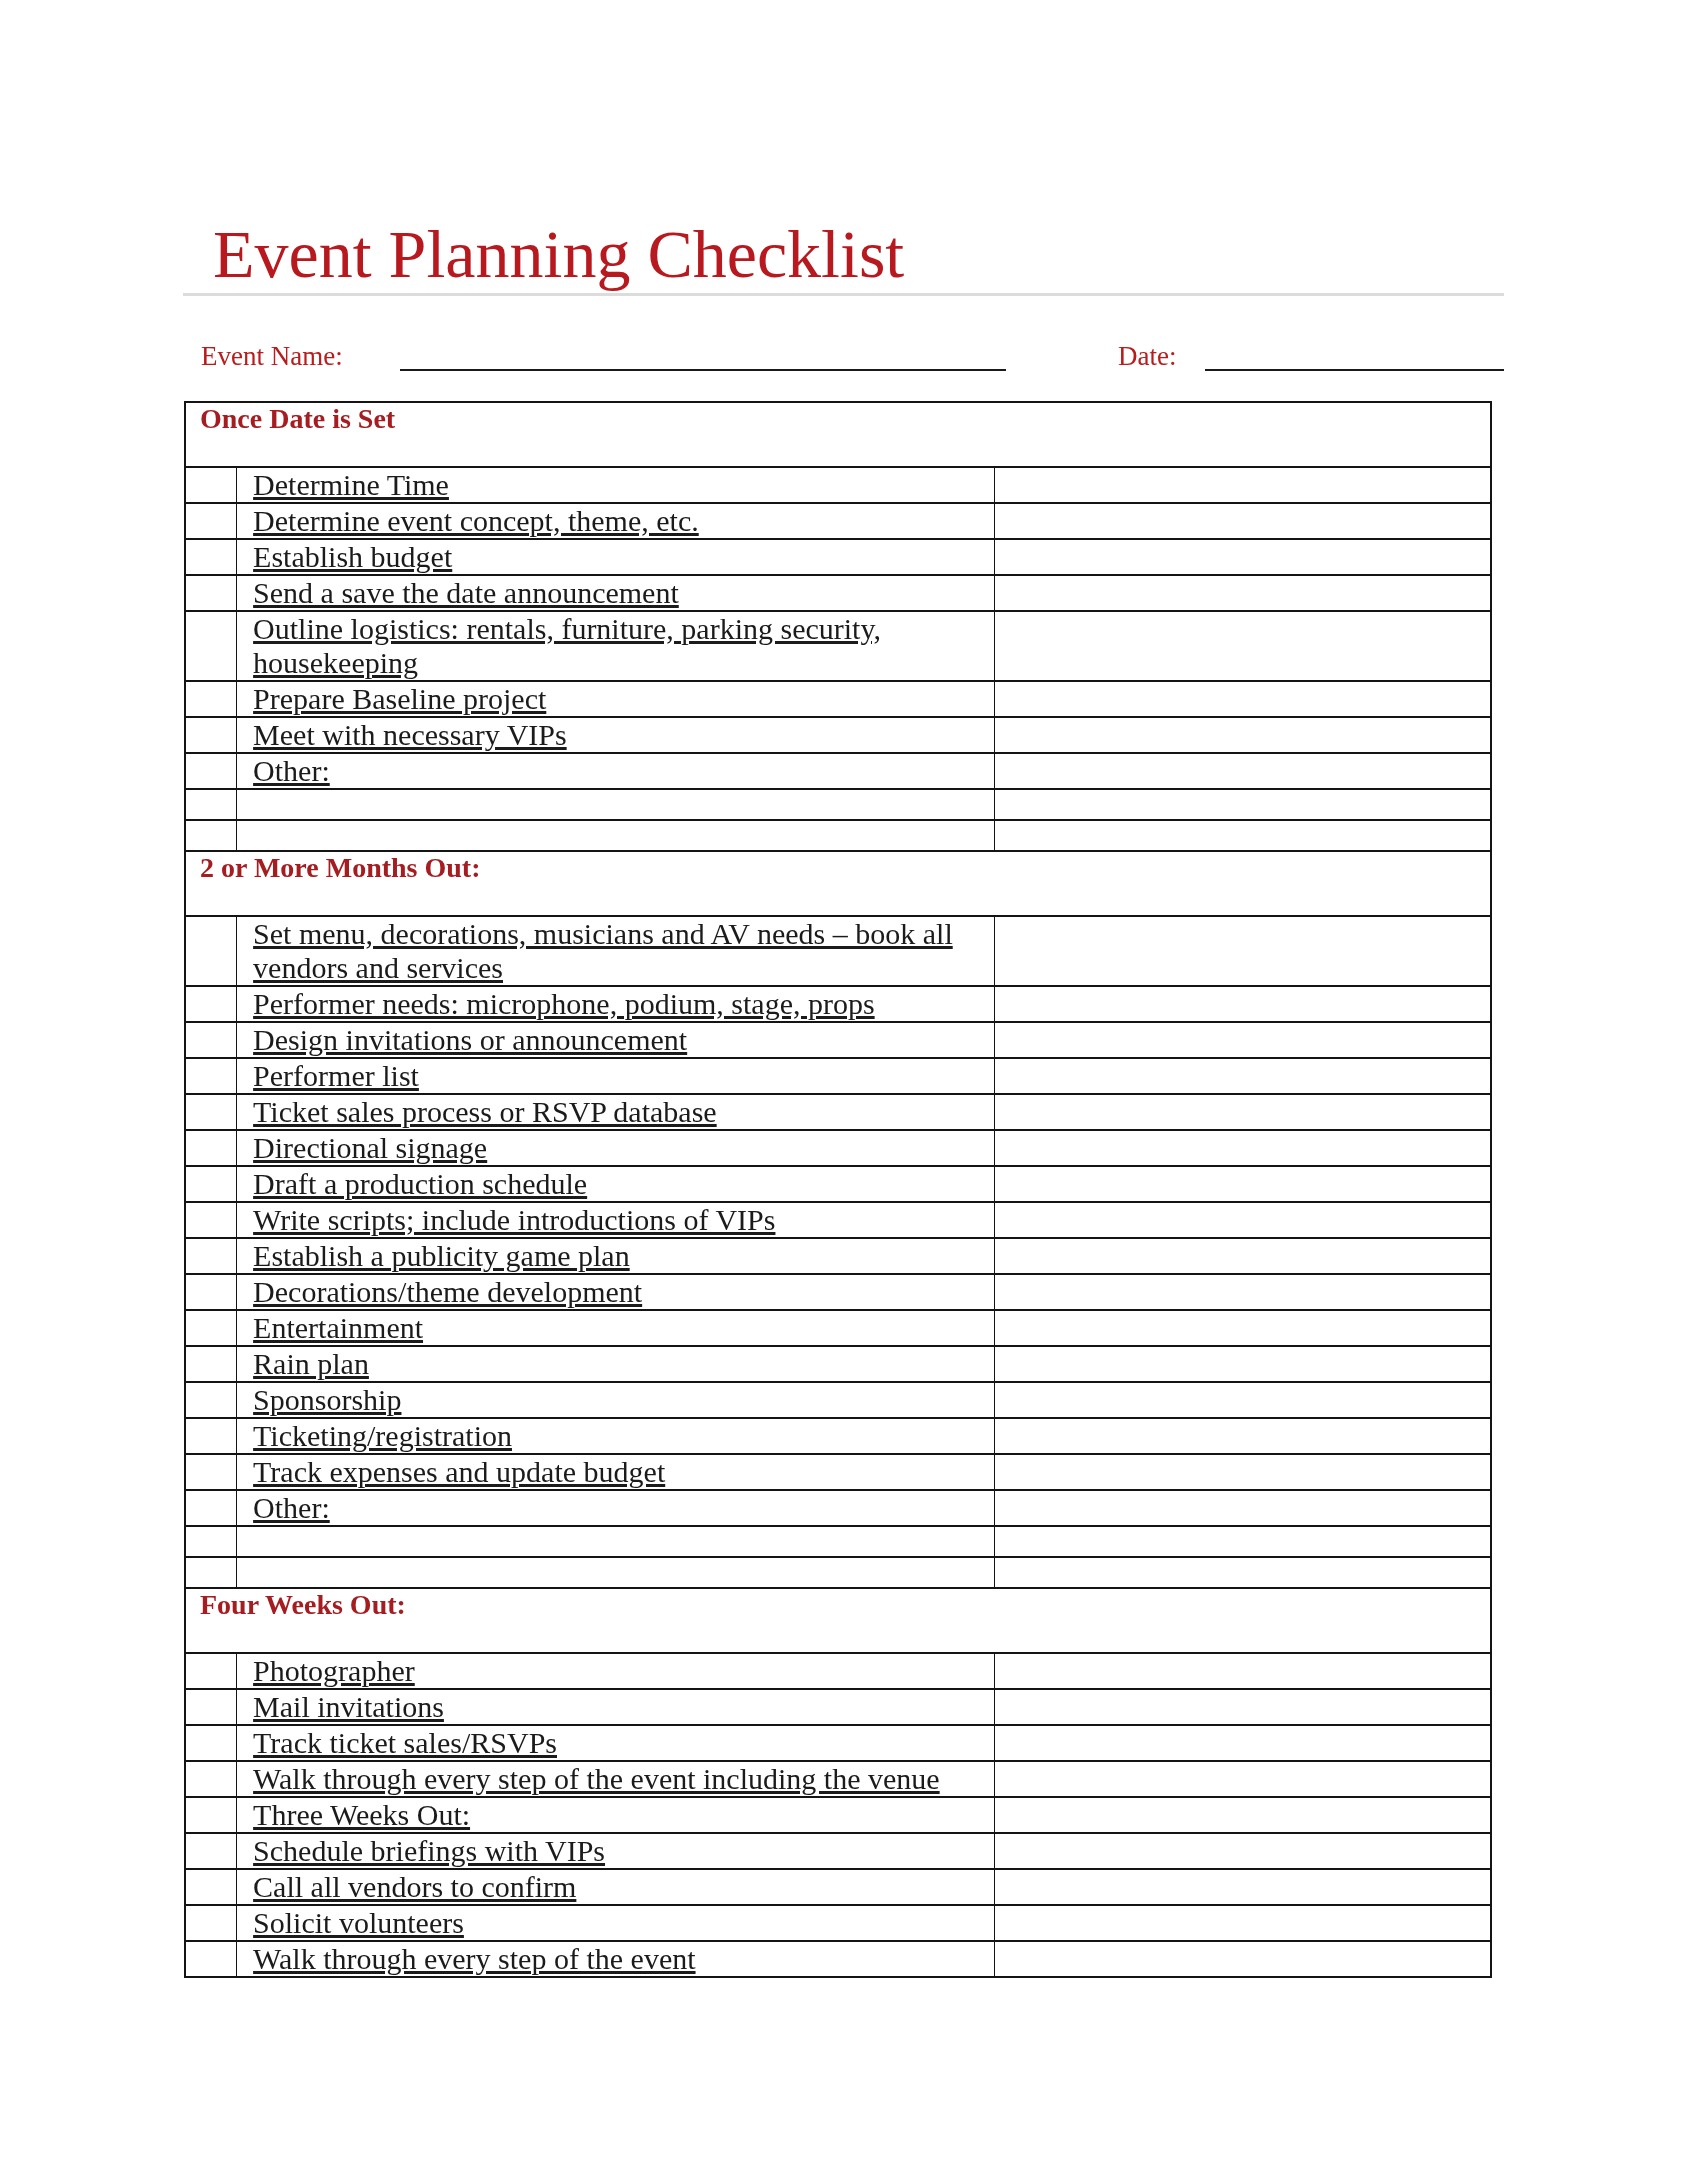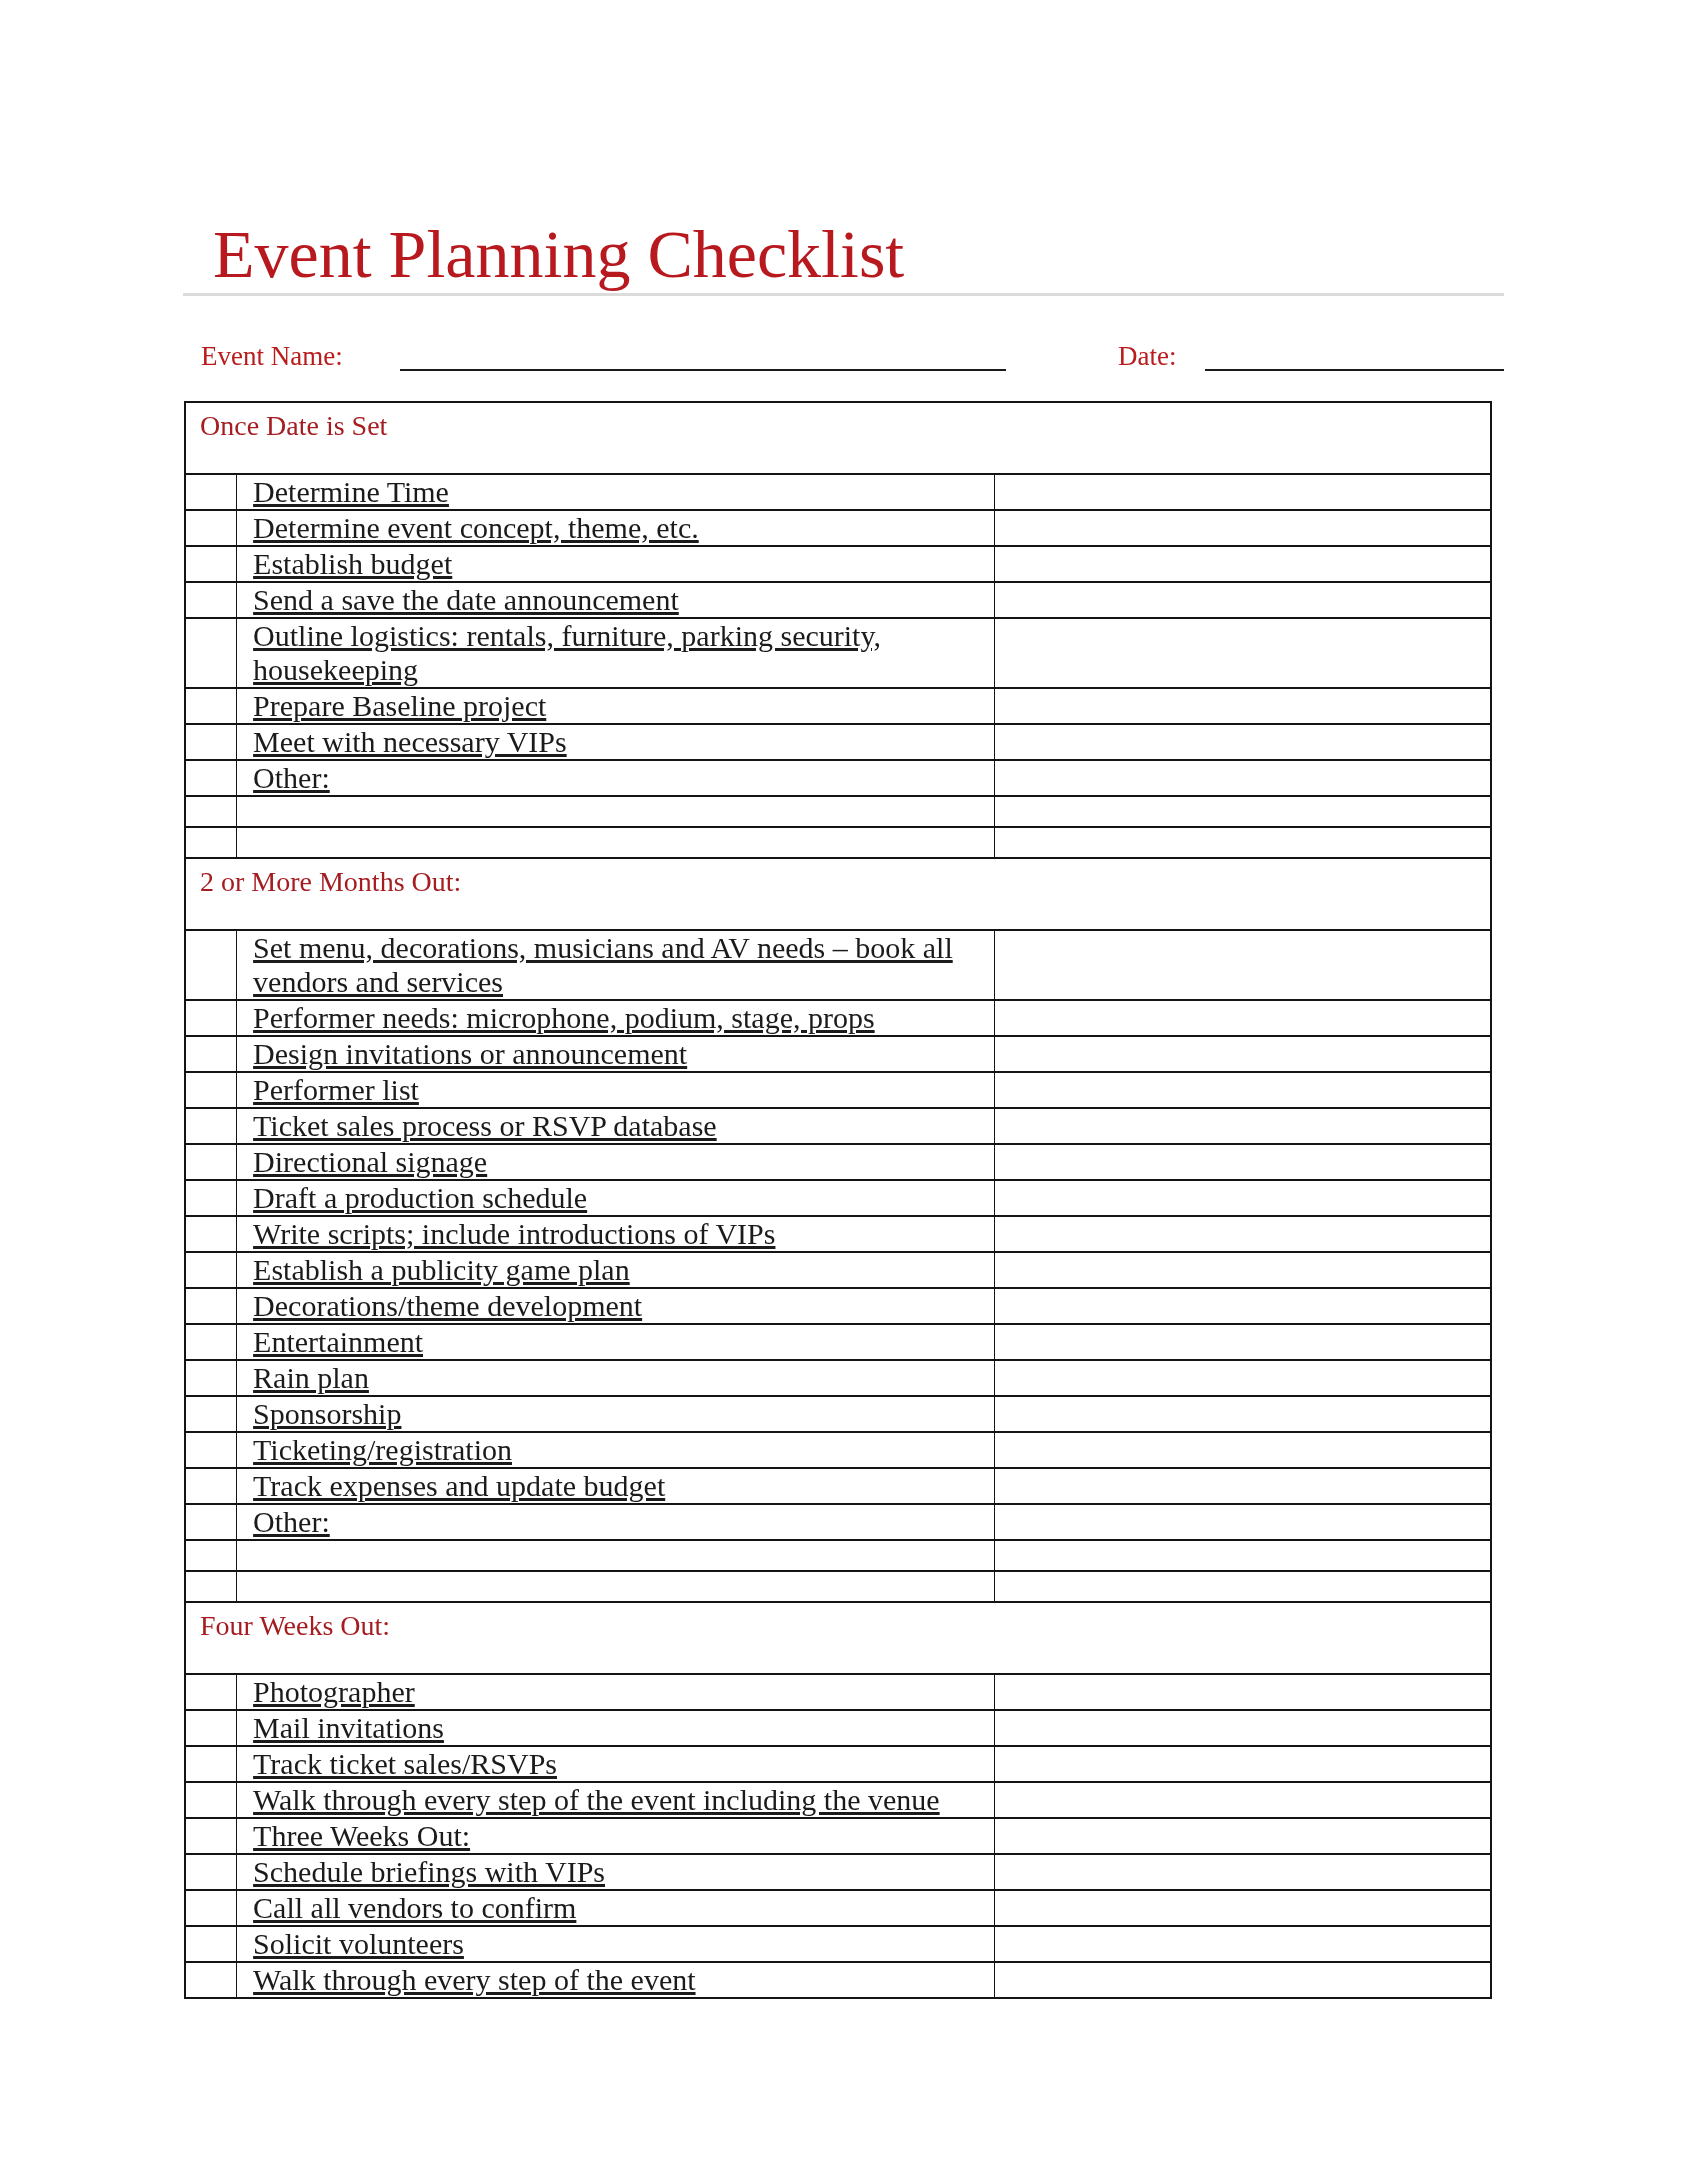--- a/index.html
+++ b/index.html
@@ -41,22 +41,22 @@
     position: absolute; left: 184px; top: 401px;
     width: 1306px;
     border-collapse: collapse;
     table-layout: fixed;
   }
   table.checklist, table.checklist td { border: 2.6px solid #141414; }
   td { padding: 0; vertical-align: top; }
 
   td.section-cell {
     height: 63px;
-    padding: 7px 0 0 14px;
-    font-size: 28px; font-weight: normal; line-height: 1.15;
+    padding: 0 0 0 14px;
+    font-size: 28px; font-weight: bold; line-height: 1.15;
     color: var(--red-heading, #A51D21);
   }
   tr.item-row td { border-left-width: 1.7px; border-right-width: 1.7px; }
   tr.item-row td:first-child { border-left-width: 2.6px; }
   tr.item-row td:last-child { border-right-width: 2.6px; }
 
   td.check-cell { height: 29px; }
   td.desc-cell {
     font-size: 30px; line-height: 34px;
     padding: 0 8.7px 0 16.6px;

